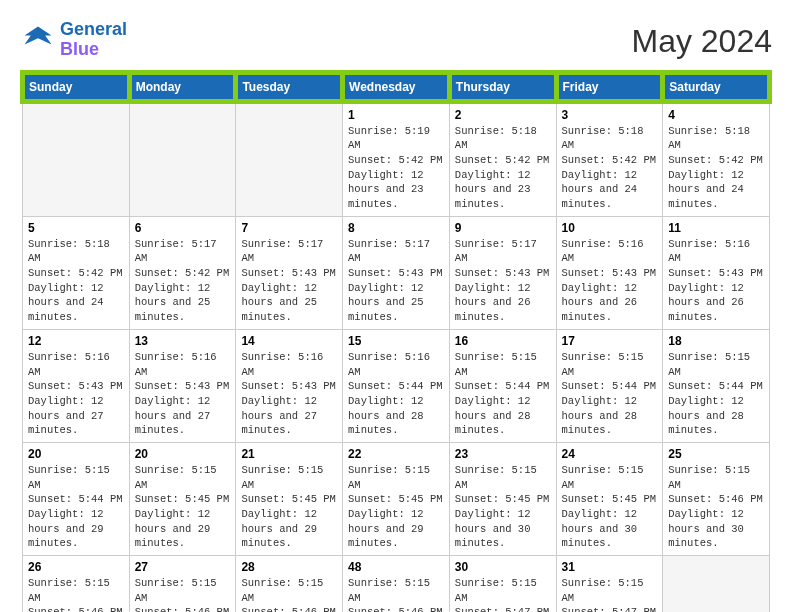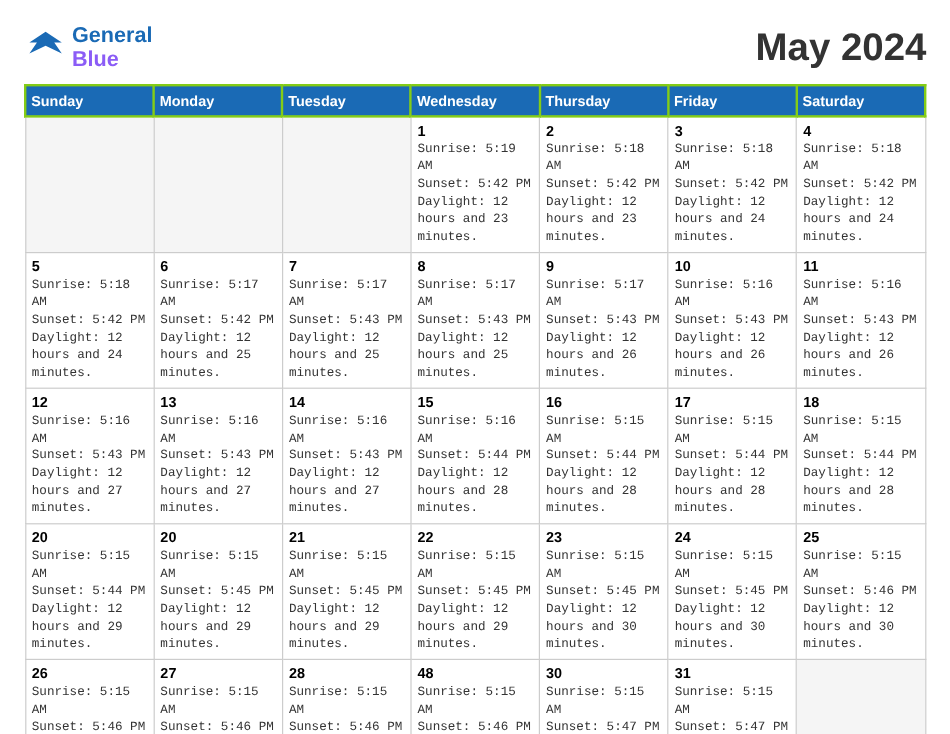--- a/index.html
+++ b/index.html
@@ -5,21 +5,21 @@
     * { box-sizing: border-box; margin: 0; padding: 0; }
     body {
       font-family: Arial, sans-serif;
       background: #fff;
       width: 792px;
       min-height: 612px;
       padding: 20px;
     }
     .header {
       display: flex;
-      align-items: center;
+      align-items: flex-end;
       justify-content: space-between;
       margin-bottom: 10px;
     }
     .logo {
       display: flex;
       align-items: center;
       gap: 4px;
     }
     .logo-text {
       font-size: 18px;
@@ -32,40 +32,40 @@
     }
     .logo-bird {
       width: 36px;
       height: 36px;
     }
     .title-area {
       text-align: right;
     }
     .month-year {
       font-size: 32px;
-      font-weight: bold;
+      font-weight: normal;
       color: #333;
     }
     .location {
       font-size: 16px;
       color: #333;
     }
     .calendar {
       width: 100%;
       border-collapse: collapse;
       font-size: 11px;
     }
     .calendar th {
       background: #1a6ab5;
       color: #fff;
       padding: 5px 4px;
       text-align: left;
       font-size: 12px;
       font-weight: bold;
-      border: 2px solid #84cc16;
+      border: 5px solid #84cc16;
     }
     .calendar td {
       border: 1px solid #ccc;
       vertical-align: top;
       padding: 4px 5px;
       width: 107px;
       min-height: 80px;
       background: #fff;
     }
     .calendar td.empty {

